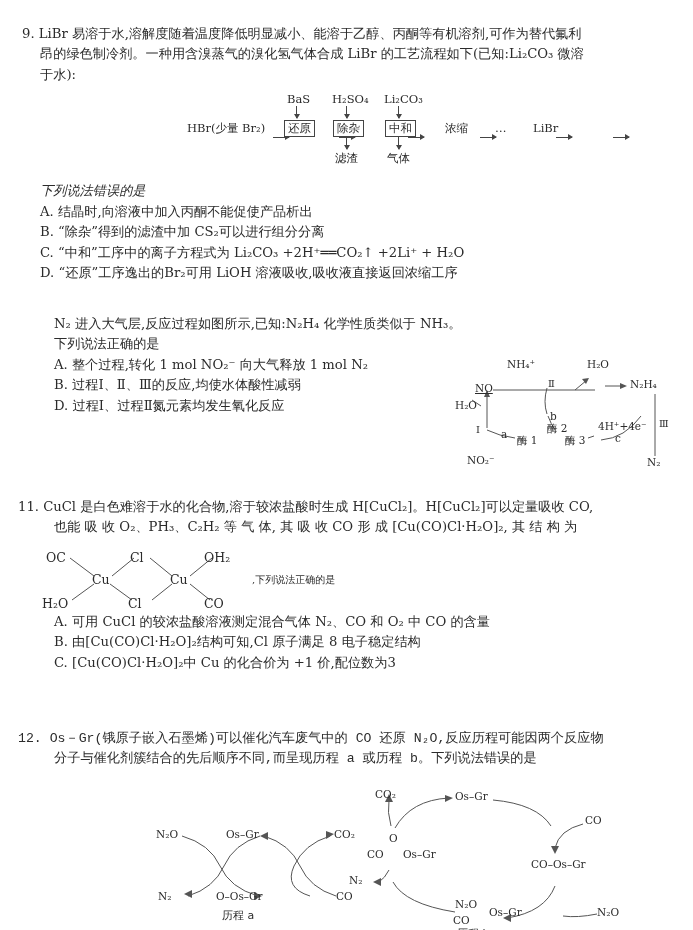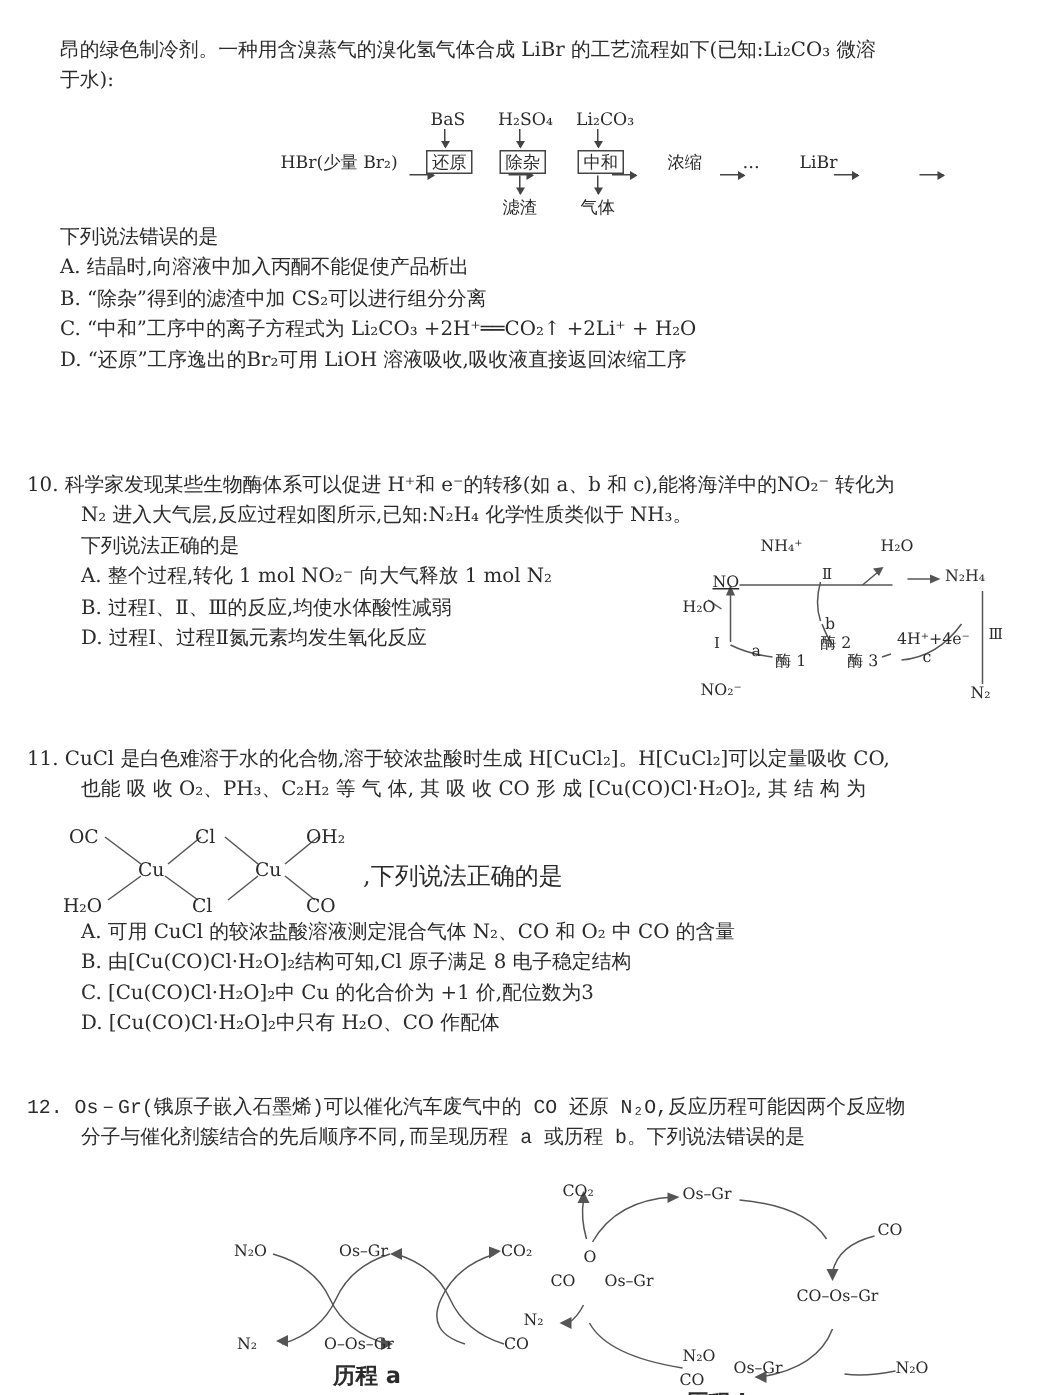--- a/index.html
+++ b/index.html
@@ -102,32 +102,35 @@
   
   .cycles {
     position: relative;
     height: 150px;
     margin-top: 4px;
     font-size: 10.5px;
   }
   .cabs { position: absolute; white-space: nowrap; }
   .cyclabel {
     position: absolute;
-    font-size: 15px;
+    font-size: 11px;
     font-family: "DejaVu Sans", "Liberation Sans", sans-serif;
-    font-weight: bold;
   }
   svg { position: absolute; left: 0; top: 0; overflow: visible; }
 </style>
 </head>
 <body>
 
 <div class="page">
 
   <div class="q" style="position:absolute;left:22px;top:24px;width:660px;">
+    <div class="qline">
+      <span>9.</span>
+      <span>LiBr 易溶于水,溶解度随着温度降低明显减小、能溶于乙醇、丙酮等有机溶剂,可作为替代氟利</span>
+    </div>
     <div class="qline indent1">昂的绿色制冷剂。一种用含溴蒸气的溴化氢气体合成 LiBr 的工艺流程如下(已知:Li₂CO₃ 微溶</div>
     <div class="qline indent1">于水):</div>
 
     <div class="flow9">
       <span class="fabs" style="left:265px;top:2px;">BaS</span>
       <span class="fabs" style="left:310px;top:2px;">H₂SO₄</span>
       <span class="fabs" style="left:362px;top:2px;">Li₂CO₃</span>
 
       <div class="arrow-d" style="left:274px;top:17px;height:12px;"></div>
       <div class="arrow-d" style="left:324px;top:17px;height:12px;"></div>
@@ -146,32 +149,28 @@
       <span class="fabs" style="left:473px;top:31px;letter-spacing:1px;">…</span>
       <span class="fabs arrow-r" style="left:493px;top:39px;"></span>
       <span class="fabs" style="left:511px;top:31px;">LiBr</span>
 
       <div class="arrow-d" style="left:324px;top:48px;height:12px;"></div>
       <div class="arrow-d" style="left:376px;top:48px;height:12px;"></div>
       <span class="fabs" style="left:313px;top:61px;">滤渣</span>
       <span class="fabs" style="left:365px;top:61px;">气体</span>
     </div>
 
-    <div class="qline indent1" style="margin-top:2px;">下列说法错误的是</div>
+    <div class="qline indent1" style="margin-top:14px;font-style:italic;">下列说法错误的是</div>
     <div class="qline indent1">A. 结晶时,向溶液中加入丙酮不能促使产品析出</div>
     <div class="qline indent1">B. “除杂”得到的滤渣中加 CS₂可以进行组分分离</div>
     <div class="qline indent1">C. “中和”工序中的离子方程式为 Li₂CO₃ +2H⁺══CO₂↑ +2Li⁺ + H₂O</div>
     <div class="qline indent1">D. “还原”工序逸出的Br₂可用 LiOH 溶液吸收,吸收液直接返回浓缩工序</div>
   </div>
 
   <div class="q" style="position:absolute;left:18px;top:314px;width:670px;">
-    <div class="qline">
-      <span>10.</span>
-      <span>科学家发现某些生物酶体系可以促进 H⁺和 e⁻的转移(如 a、b 和 c),能将海洋中的NO₂⁻ 转化为</span>
-    </div>
     <div class="qline indent2">N₂ 进入大气层,反应过程如图所示,已知:N₂H₄ 化学性质类似于 NH₃。</div>
     <div class="qline indent2">下列说法正确的是</div>
     <div class="qline indent2">A. 整个过程,转化 1 mol NO₂⁻ 向大气释放 1 mol N₂</div>
     <div class="qline indent2">B. 过程Ⅰ、Ⅱ、Ⅲ的反应,均使水体酸性减弱</div>
     <div class="qline indent2">D. 过程Ⅰ、过程Ⅱ氮元素均发生氧化反应</div>
   </div>
 
   <div class="diag10">
     <svg width="238" height="120">
 
@@ -247,27 +246,26 @@
         <line x1="172" y1="44" x2="192" y2="60" stroke="#555" stroke-width="1"></line>
       </svg>
       <span class="sabs" style="left:28px;top:8px;">OC</span>
       <span class="sabs" style="left:112px;top:8px;">Cl</span>
       <span class="sabs" style="left:186px;top:8px;">OH₂</span>
       <span class="sabs" style="left:74px;top:30px;">Cu</span>
       <span class="sabs" style="left:152px;top:30px;">Cu</span>
       <span class="sabs" style="left:24px;top:54px;">H₂O</span>
       <span class="sabs" style="left:110px;top:54px;">Cl</span>
       <span class="sabs" style="left:186px;top:54px;">CO</span>
-      <span class="sabs" style="left:224px;top:32px;font-size:16px;">,下列说法正确的是</span>
+      <span class="sabs" style="left:234px;top:32px;font-size:10px;">,下列说法正确的是</span>
     </div>
 
     <div class="qline indent2">A. 可用 CuCl 的较浓盐酸溶液测定混合气体 N₂、CO 和 O₂ 中 CO 的含量</div>
     <div class="qline indent2">B. 由[Cu(CO)Cl·H₂O]₂结构可知,Cl 原子满足 8 电子稳定结构</div>
     <div class="qline indent2">C. [Cu(CO)Cl·H₂O]₂中 Cu 的化合价为 +1 价,配位数为3</div>
-    <div class="qline indent2">D. [Cu(CO)Cl·H₂O]₂中只有 H₂O、CO 作配体</div>
   </div>
 
   <div class="q" style="position:absolute;left:18px;top:729px;width:672px;font-family:Liberation Mono, monospace;">
     <div class="qline">
       <span>12.</span>
       <span>Os－Gr(锇原子嵌入石墨烯)可以催化汽车废气中的 CO 还原 N₂O,反应历程可能因两个反应物</span>
     </div>
     <div class="qline indent2">分子与催化剂簇结合的先后顺序不同,而呈现历程 a 或历程 b。下列说法错误的是</div>
   </div>
 

